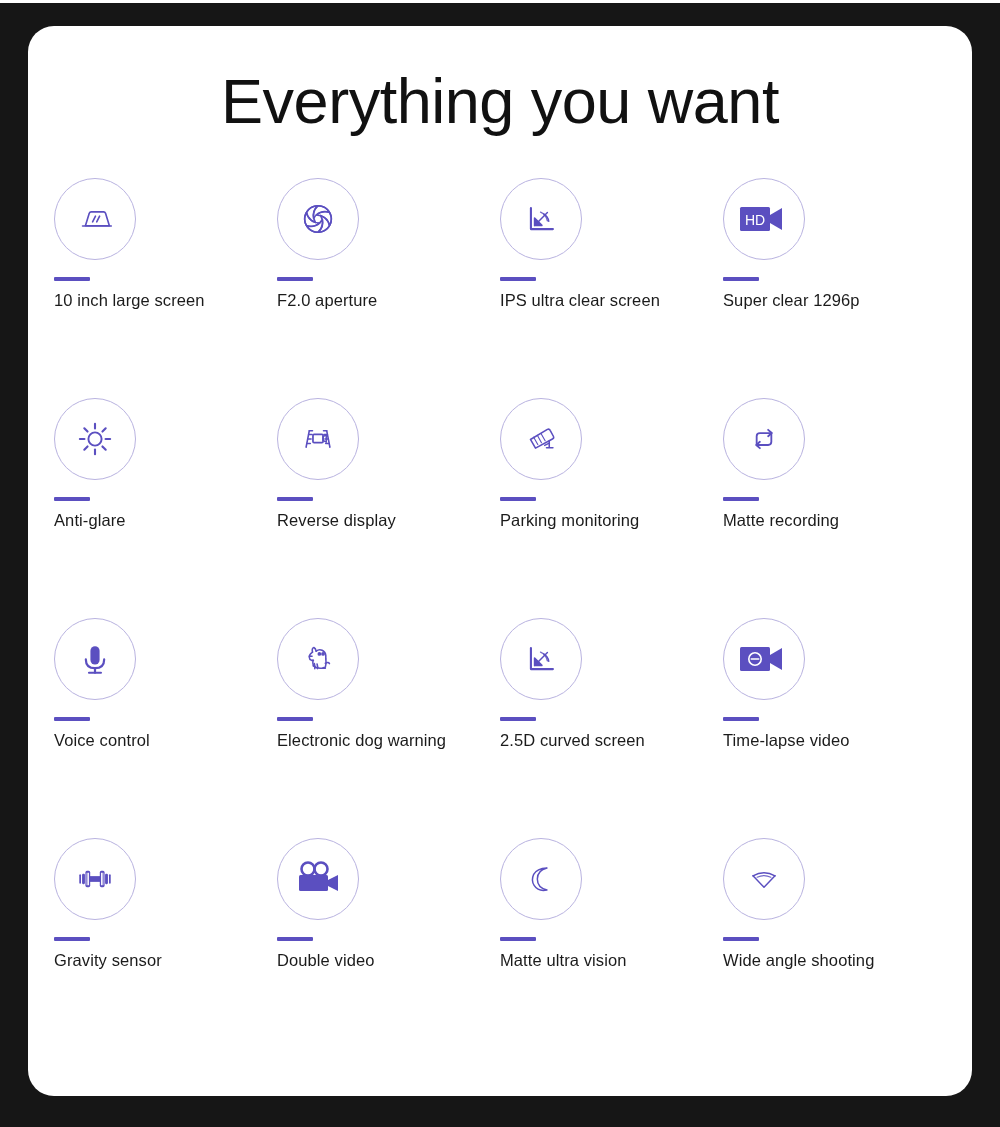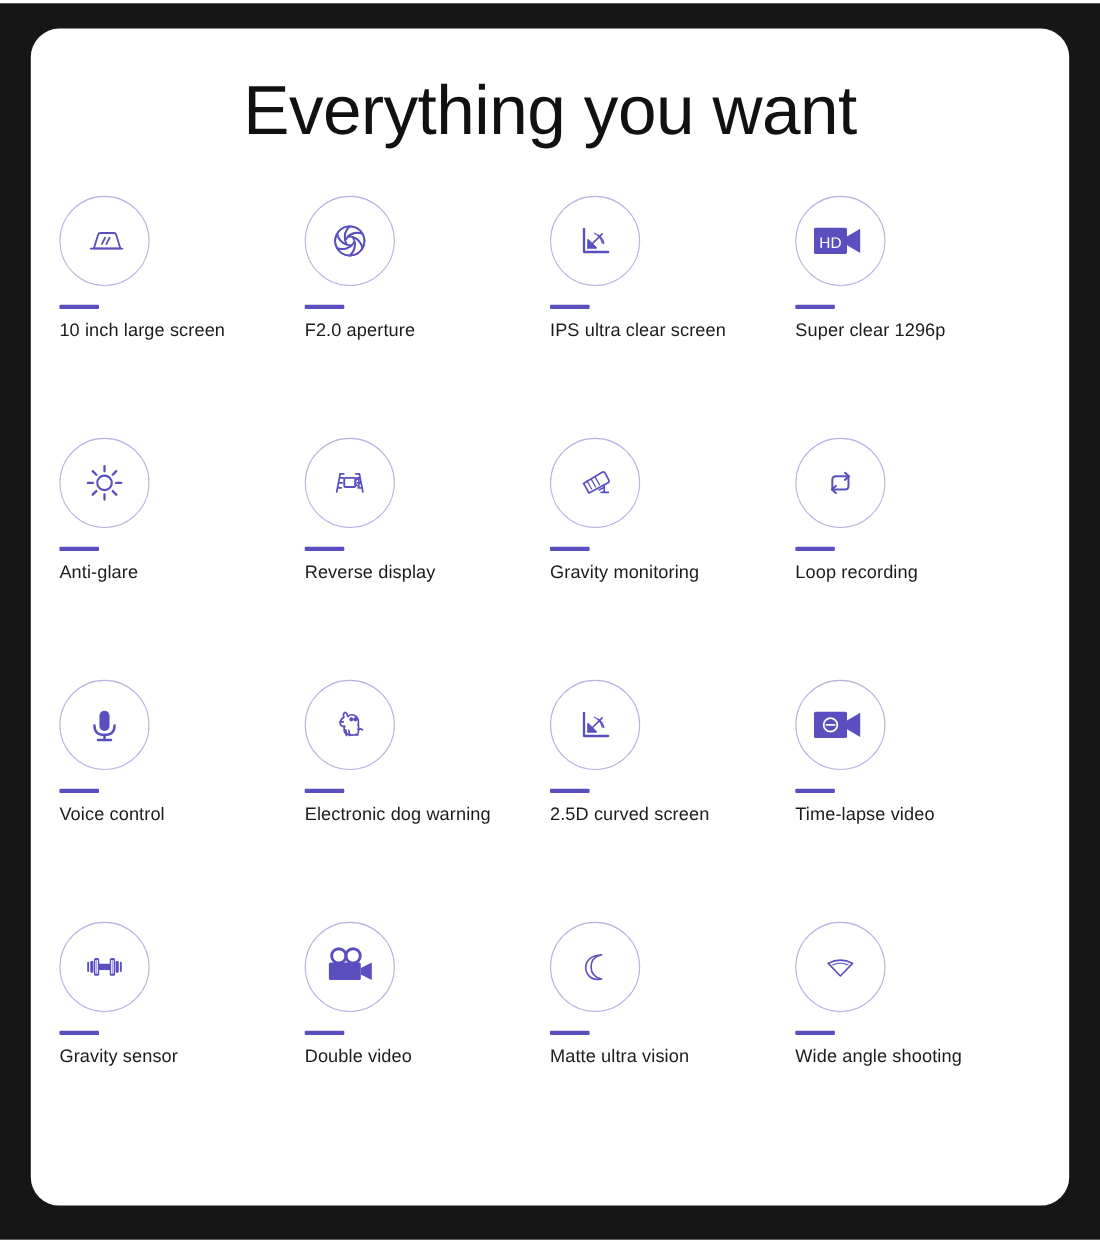--- a/index.html
+++ b/index.html
@@ -191,33 +191,33 @@
             <path d="M12.5 24.5 L31 13.5 Q33 12.5 34 14.5 L37.5 21 Q38.5 23 36.5 24 L18 34 Z" stroke-width="1.7"></path>
             <line x1="16" y1="22" x2="20.5" y2="30" stroke-width="1.2"></line>
             <line x1="20" y1="20" x2="24.5" y2="28" stroke-width="1.2"></line>
             <line x1="24" y1="18" x2="28.5" y2="26" stroke-width="1.2"></line>
             <path d="M28 31 L33 28.5" stroke-width="1.5"></path>
             <path d="M33 26 L33 33"></path>
             <line x1="30" y1="33.5" x2="37" y2="33.5"></line>
           </svg>
         </div>
         <div class="divider-bar"></div>
-        <div class="feature-label">Gravity monitoring</div>
+        <div class="feature-label">Parking monitoring</div>
       </div>
       <div class="feature-cell">
         <div class="icon-circle">
           <svg width="44" height="44" viewBox="0 0 48 48" fill="none" stroke="#5b4fc0" stroke-width="1.7" stroke-linecap="round" stroke-linejoin="round">
             <path d="M16 30.5 L16 21 Q16 17.5 19.5 17.5 L31.5 17.5" stroke-width="2"></path>
             <polyline points="28.5,14 32.5,17.5 28.5,21" stroke-width="2"></polyline>
             <path d="M32 17.5 L32 27 Q32 30.5 28.5 30.5 L16.5 30.5" stroke-width="2"></path>
             <polyline points="19.5,27 15.5,30.5 19.5,34" stroke-width="2"></polyline>
           </svg>
         </div>
         <div class="divider-bar"></div>
-        <div class="feature-label">Loop recording</div>
+        <div class="feature-label">Matte recording</div>
       </div>
       <div class="feature-cell">
         <div class="icon-circle">
           <svg width="44" height="44" viewBox="0 0 48 48" fill="none" stroke="#5b4fc0">
             <rect x="19" y="10" width="10" height="20" rx="5" fill="#5b4fc0" stroke="none"></rect>
             <path d="M14 24.5 Q14 34 24 34 Q34 34 34 24.5" stroke-width="2.4" fill="none" stroke-linecap="round"></path>
             <line x1="24" y1="34" x2="24" y2="39" stroke-width="2.4" stroke-linecap="round"></line>
             <line x1="17.5" y1="39" x2="30.5" y2="39" stroke-width="2.4" stroke-linecap="round"></line>
           </svg>
         </div>

